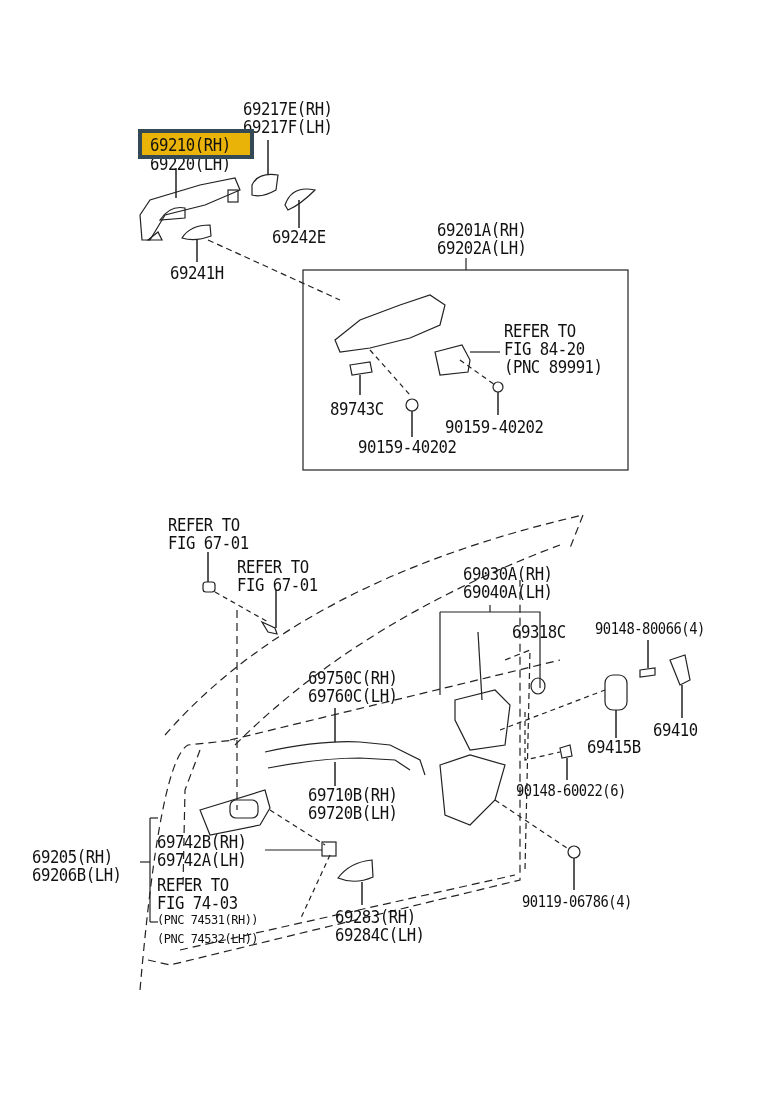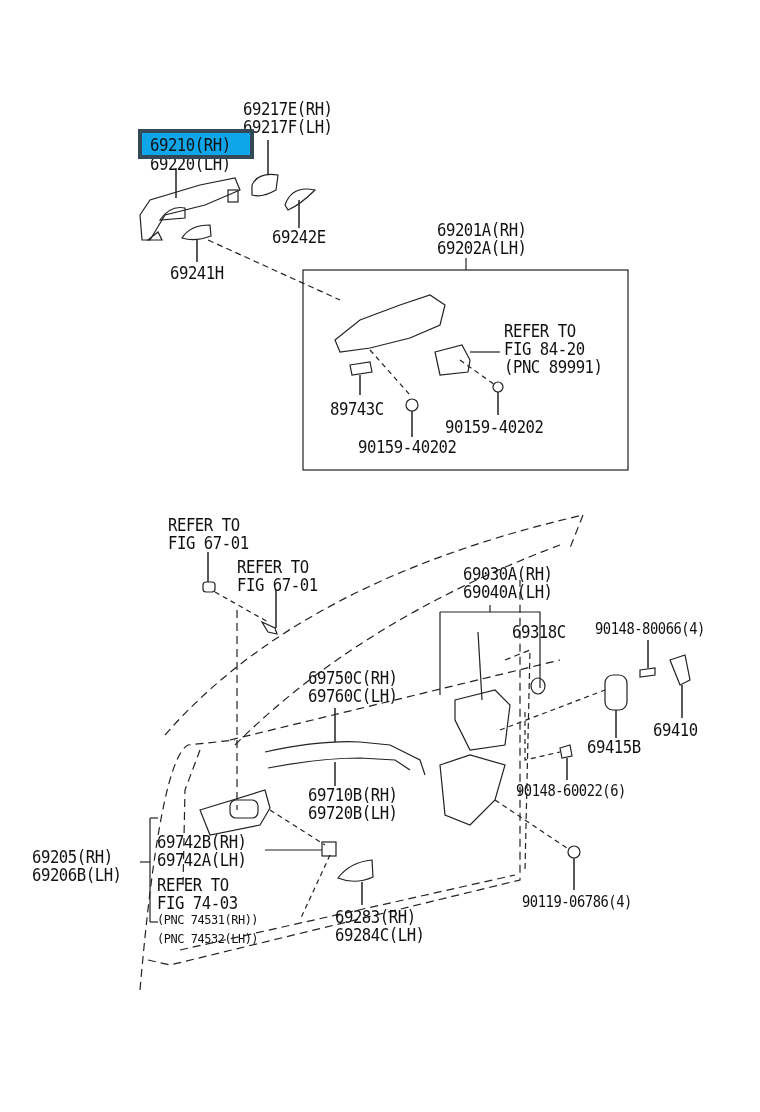--- a/index.html
+++ b/index.html
@@ -1,21 +1,21 @@
 <!DOCTYPE html>
 <html><head>
 <meta charset="utf-8">
 <style>
   html, body { margin:0; padding:0; background:#ffffff; }
   #page { position:relative; width:760px; height:996px; overflow:hidden; background:#fff; }
   #art { position:absolute; left:0; top:0; width:760px; height:1112px; }
   .lbl { position:absolute; font-family:"DejaVu Sans Mono", monospace; font-size:17px; line-height:18px;
          color:#111; white-space:pre; letter-spacing:-0.5px; transform:scaleX(0.92); transform-origin:left top; }
   .lbl.sm { font-size:13px; line-height:20px; }
-  .hl { position:absolute; left:138px; top:129px; width:116px; height:30px; border:4px solid #334955; box-sizing:border-box; background:#0ea5e9; }
+  .hl { position:absolute; left:138px; top:129px; width:116px; height:30px; border:4px solid #334955; box-sizing:border-box; background:#eab308; }
   .hl span { position:absolute; left:8px; top:3px; }
   .figid { position:absolute; right:28px; top:1062px; font-family:"DejaVu Sans", sans-serif; font-size:14px; color:#8b5cf6; }
 </style>
 </head>
 <body>
 
 <div id="page">
   <svg id="art" viewBox="0 0 760 1112" fill="none" stroke="#222" stroke-width="1.2">
 
     <g>

